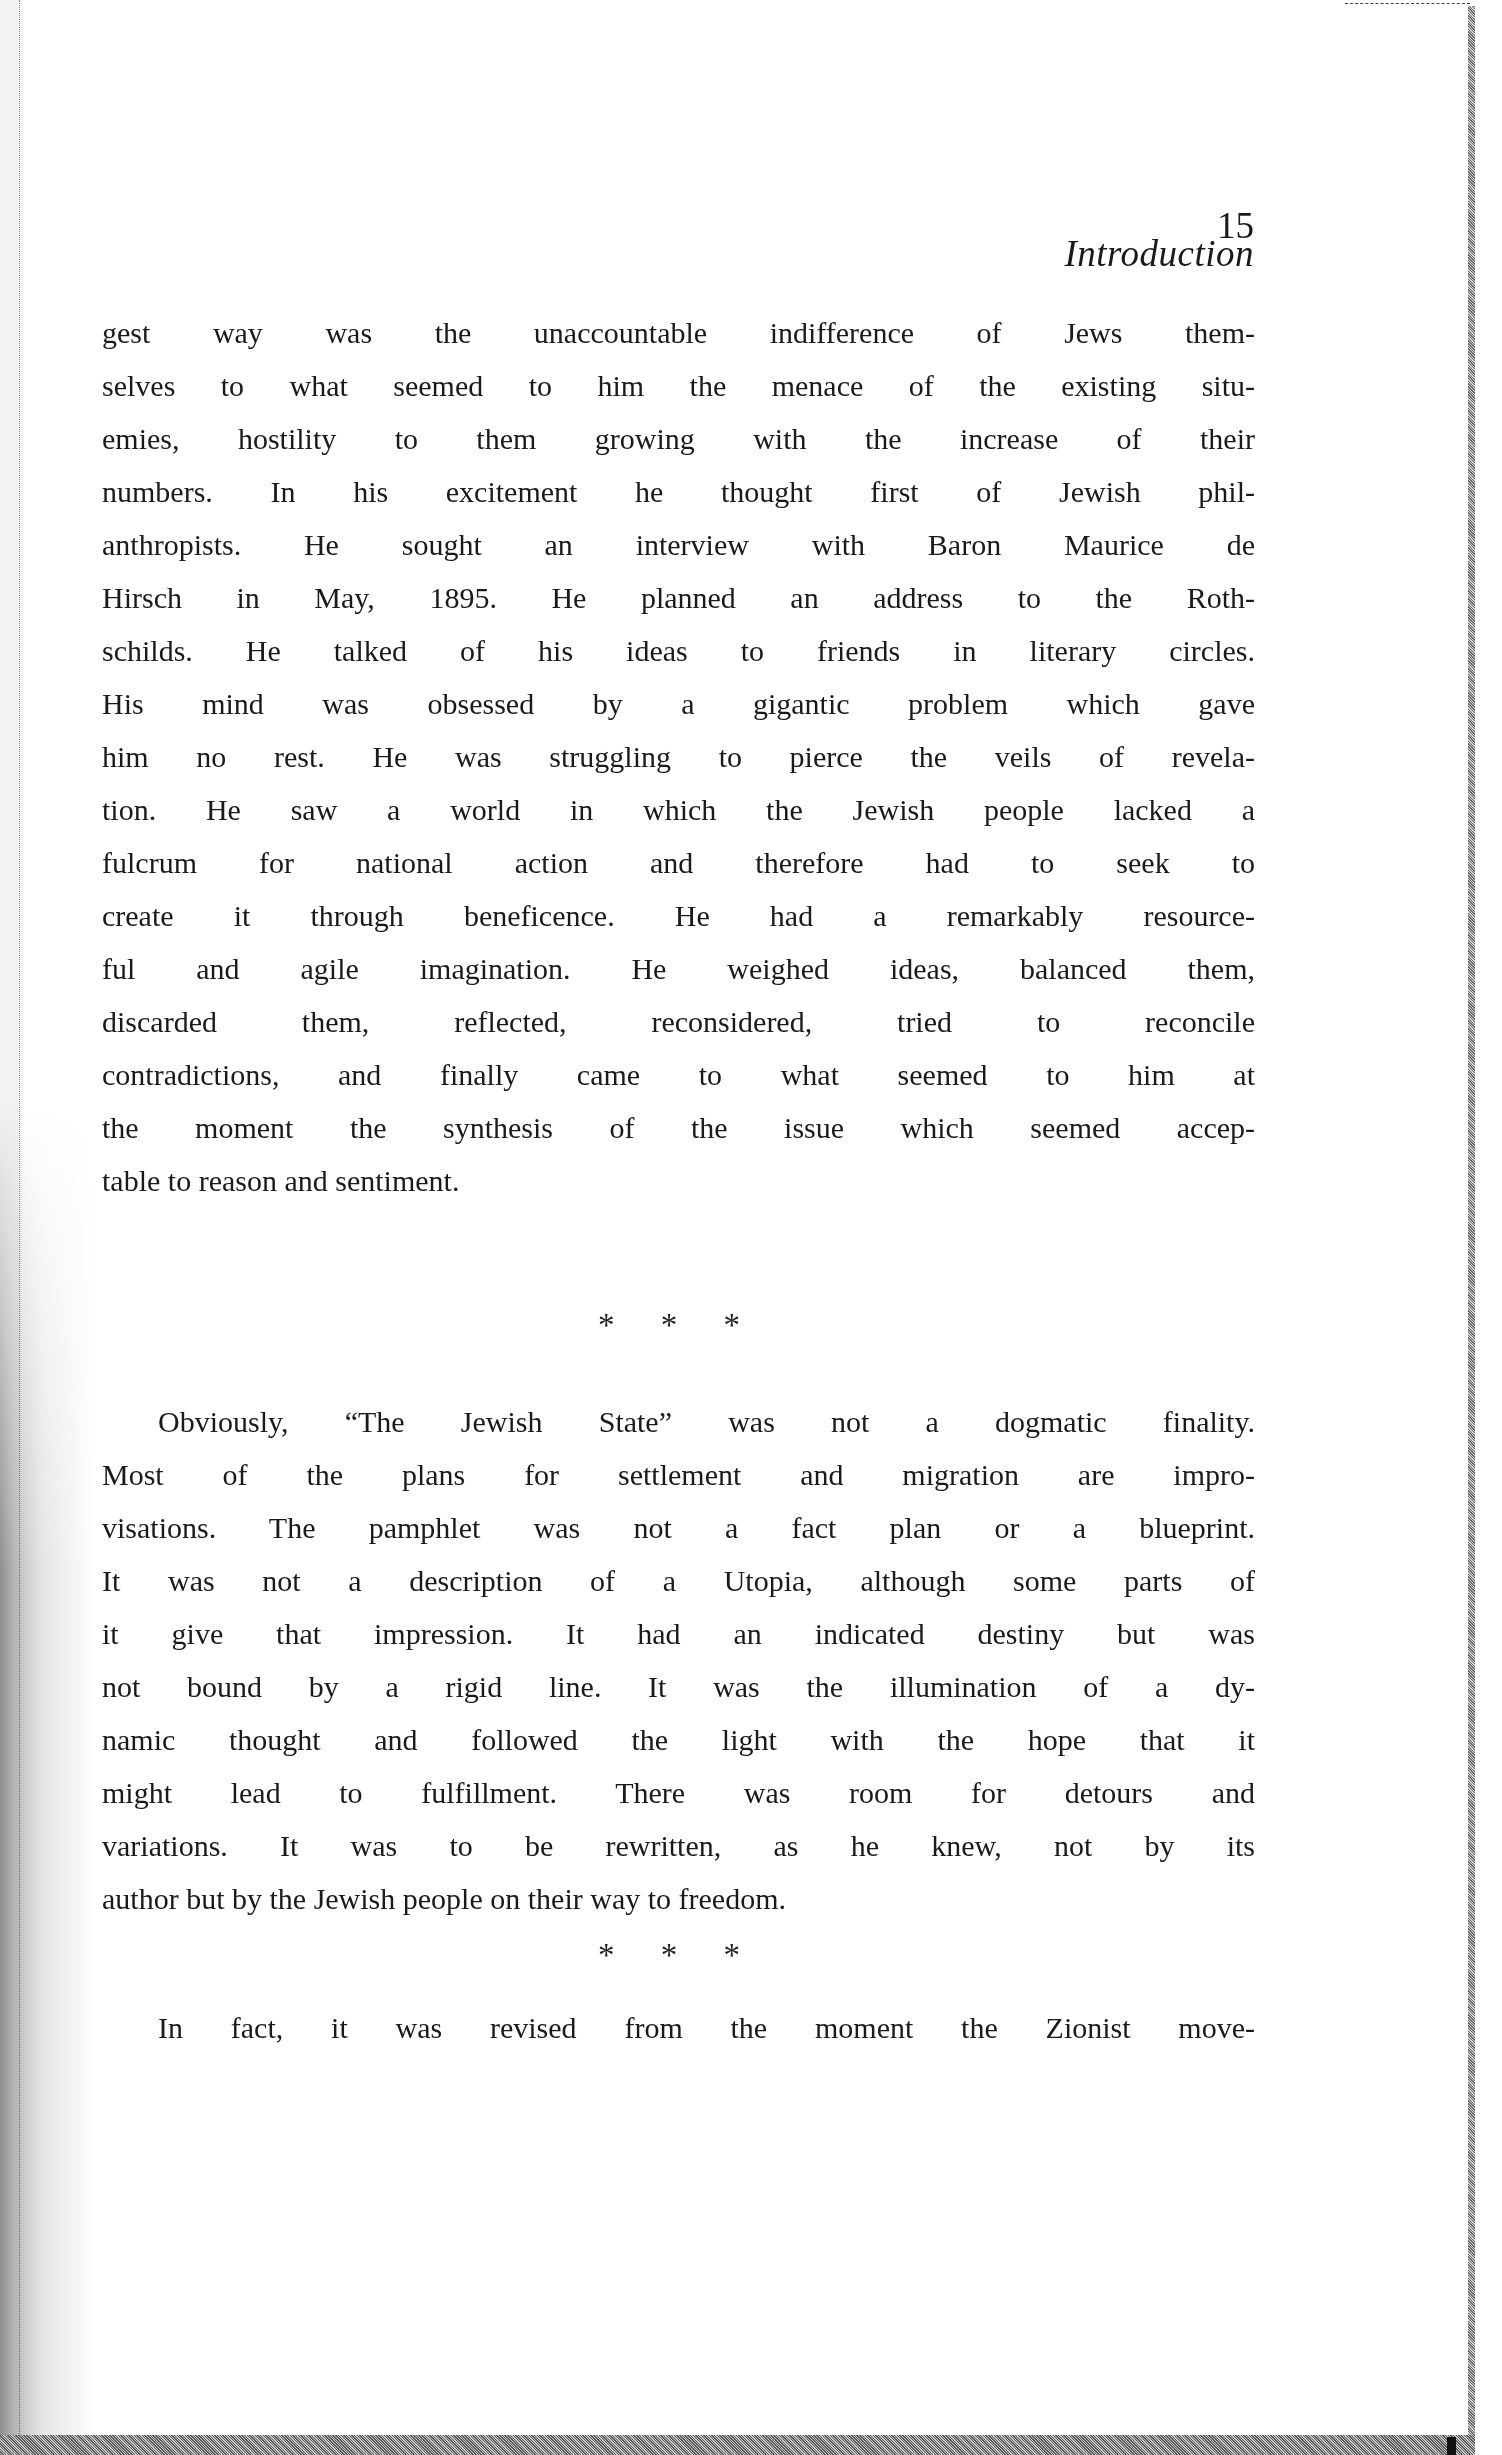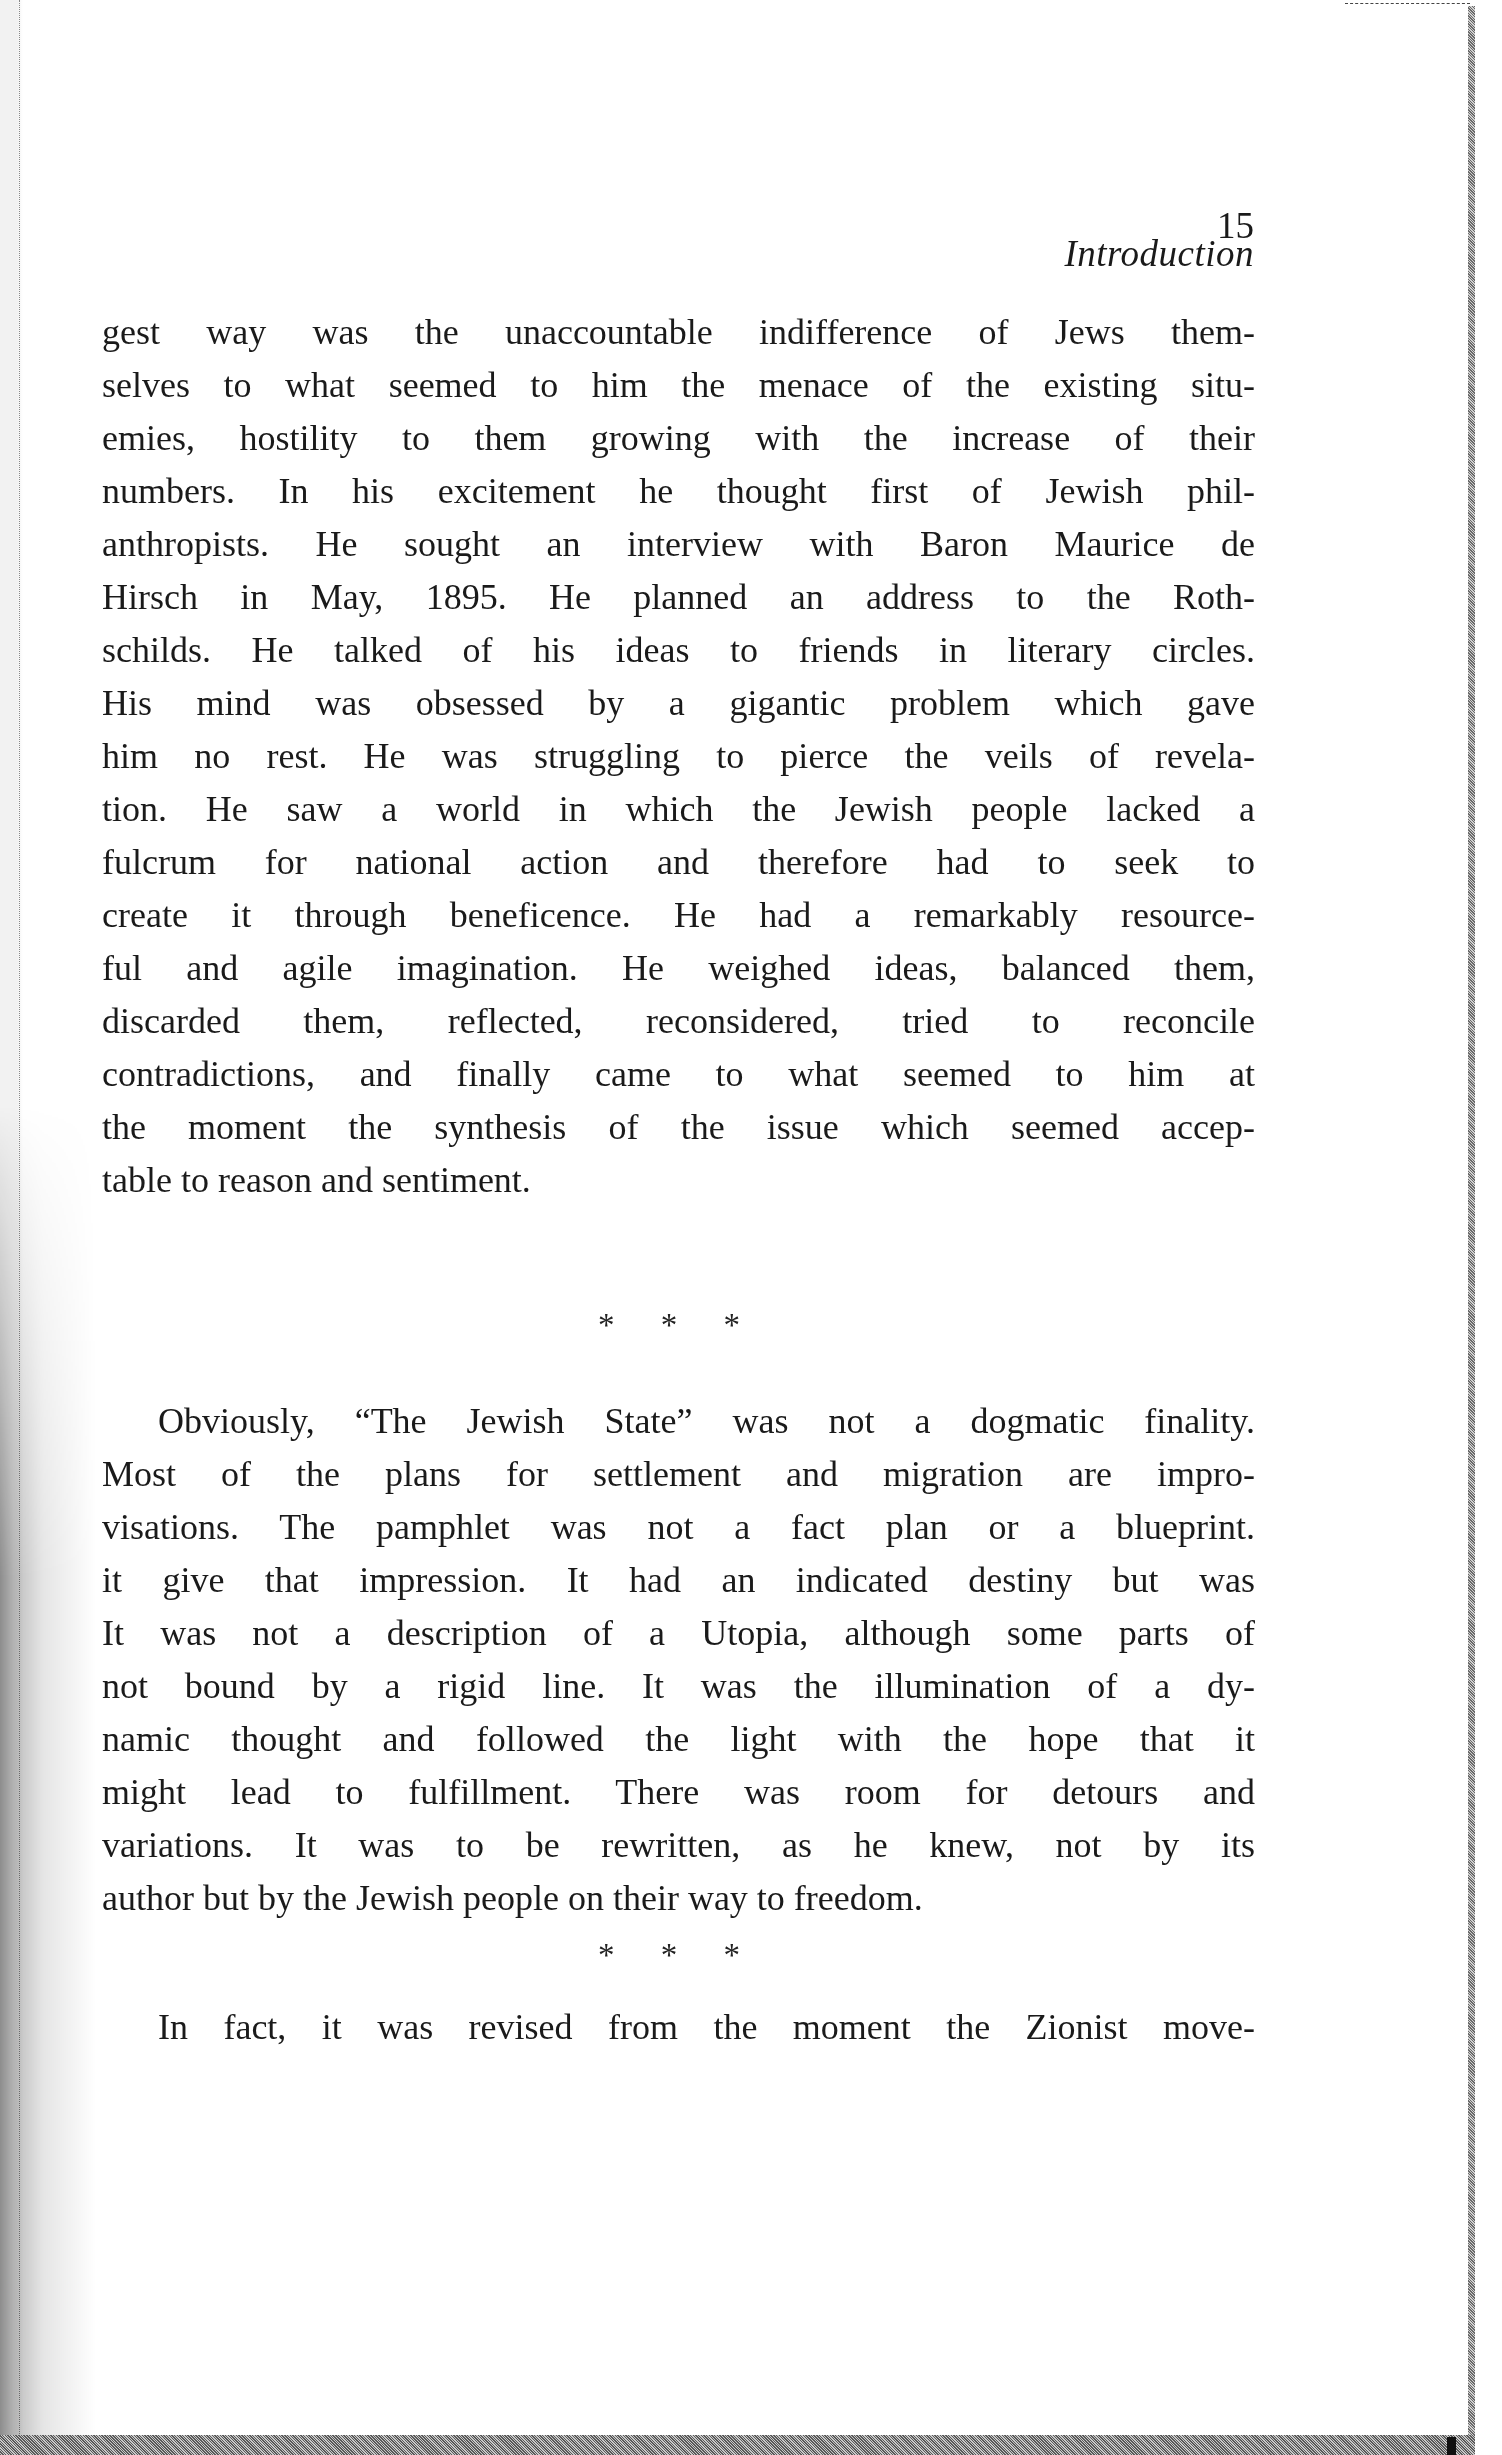--- a/index.html
+++ b/index.html
@@ -91,21 +91,21 @@
     position: absolute;
     right: 0; top: 16px;
     font-size: 37px;
   }
 
   
   .text-block {
     position: absolute;
     left: 102px;
     width: 1153px;
-    font-size: 36px;
+    font-size: 30px;
     line-height: 53px;
   }
   .text-line {
     display: block;
     white-space: nowrap;
     text-align: justify;
     text-align-last: justify;
     height: 53px;
   }
   .text-line.last {
@@ -166,22 +166,22 @@
   <span class="text-line">the moment the synthesis of the issue which seemed accep-</span>
   <span class="text-line last">table to reason and sentiment.</span>
 </div>
 
 <div class="divider divider-1">* * *</div>
 
 <div class="text-block para-2">
   <span class="text-line indent">Obviously, “The Jewish State” was not a dogmatic finality.</span>
   <span class="text-line">Most of the plans for settlement and migration are impro-</span>
   <span class="text-line">visations. The pamphlet was not a fact plan or a blueprint.</span>
+  <span class="text-line">It was not a description of a Utopia, although some parts of</span>
   <span class="text-line">it give that impression. It had an indicated destiny but was</span>
-  <span class="text-line">It was not a description of a Utopia, although some parts of</span>
   <span class="text-line">not bound by a rigid line. It was the illumination of a dy-</span>
   <span class="text-line">namic thought and followed the light with the hope that it</span>
   <span class="text-line">might lead to fulfillment. There was room for detours and</span>
   <span class="text-line">variations. It was to be rewritten, as he knew, not by its</span>
   <span class="text-line last">author but by the Jewish people on their way to freedom.</span>
 </div>
 
 <div class="divider divider-2">* * *</div>
 
 <div class="text-block para-3">

